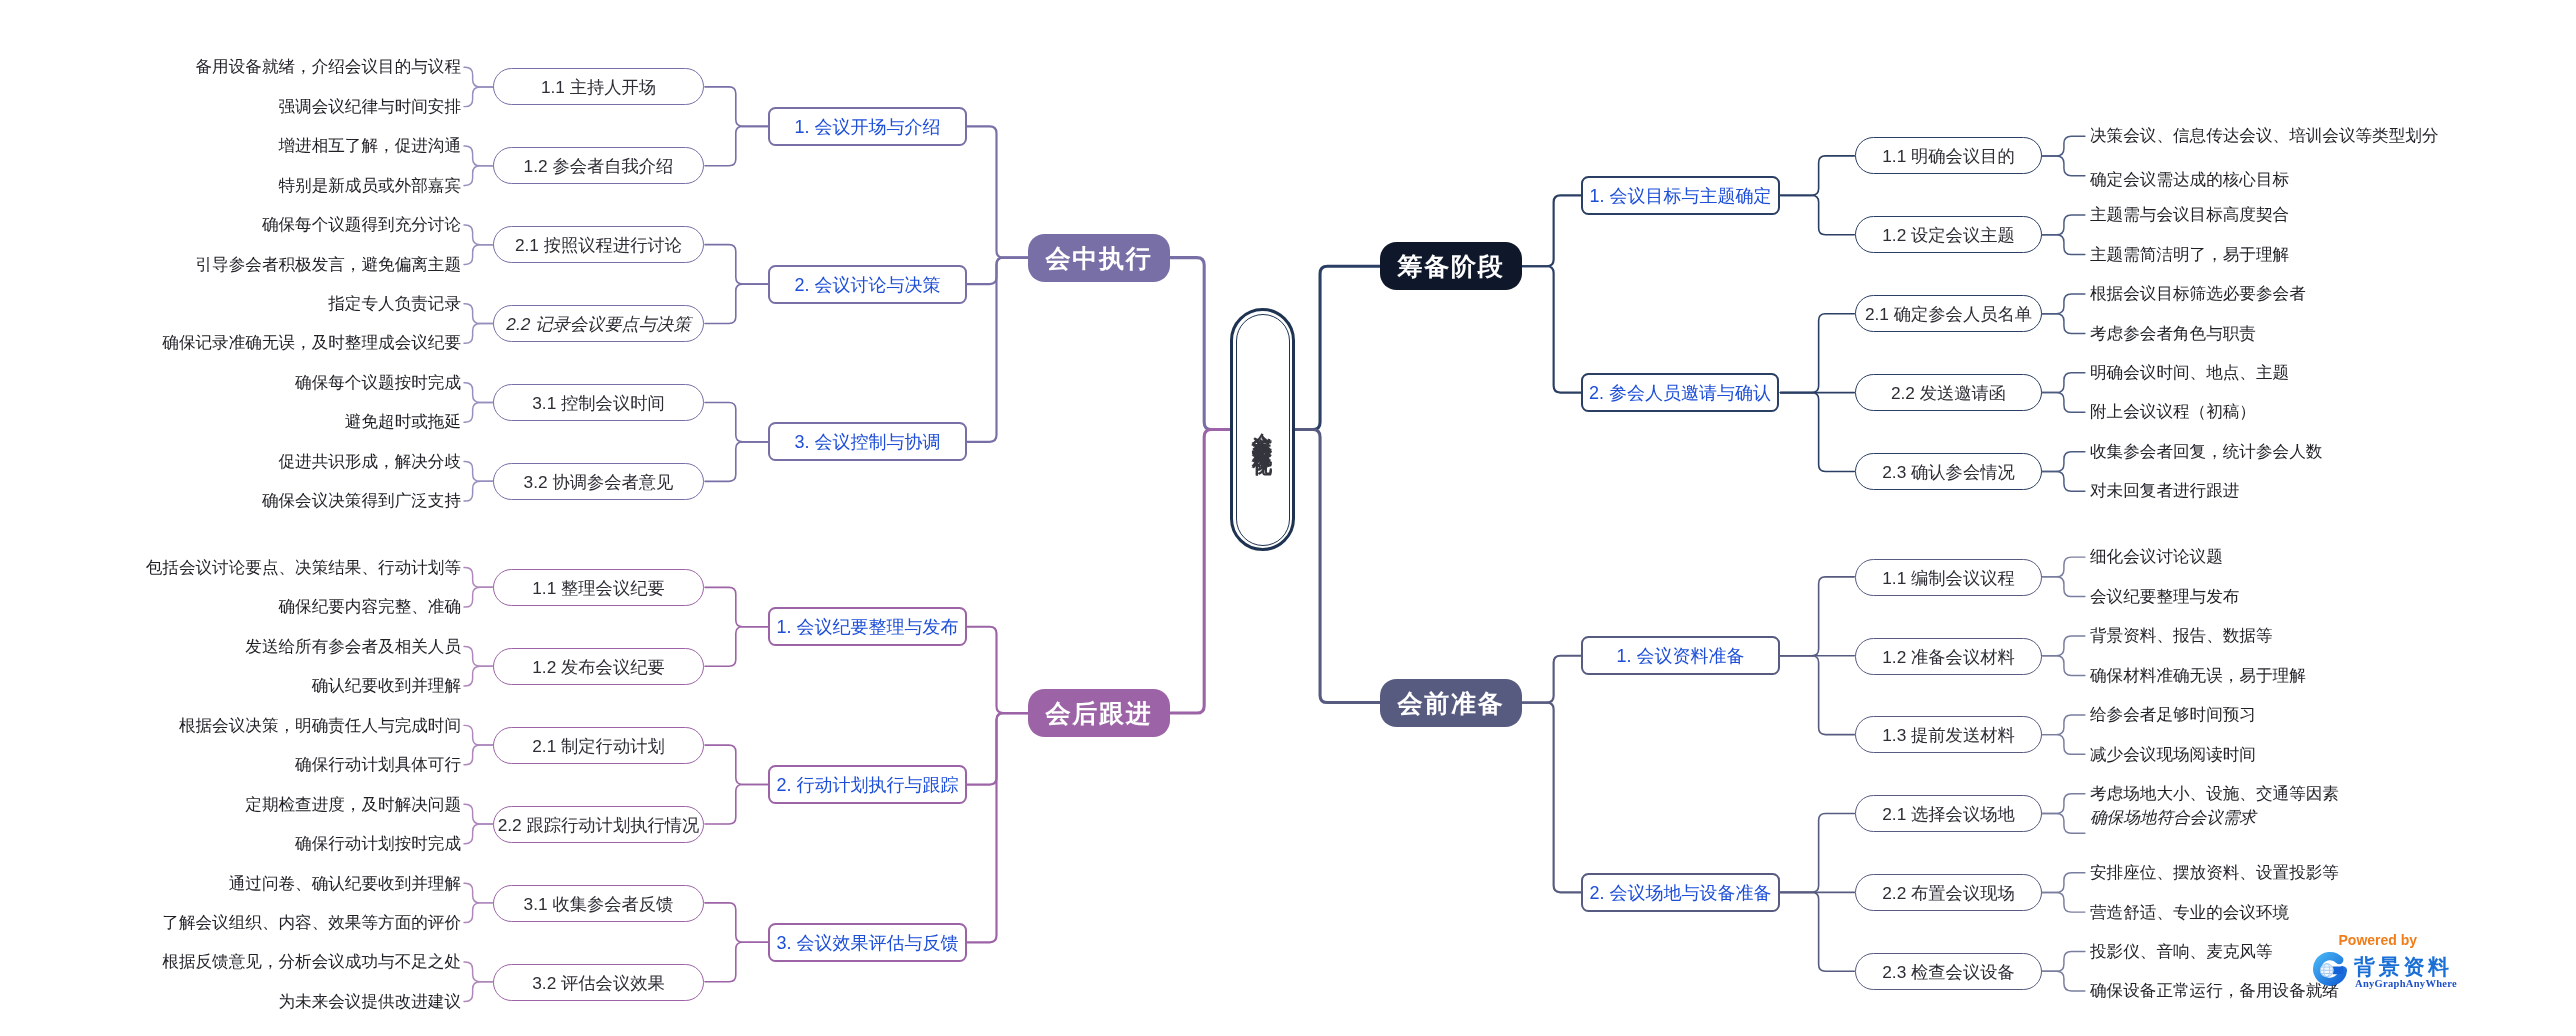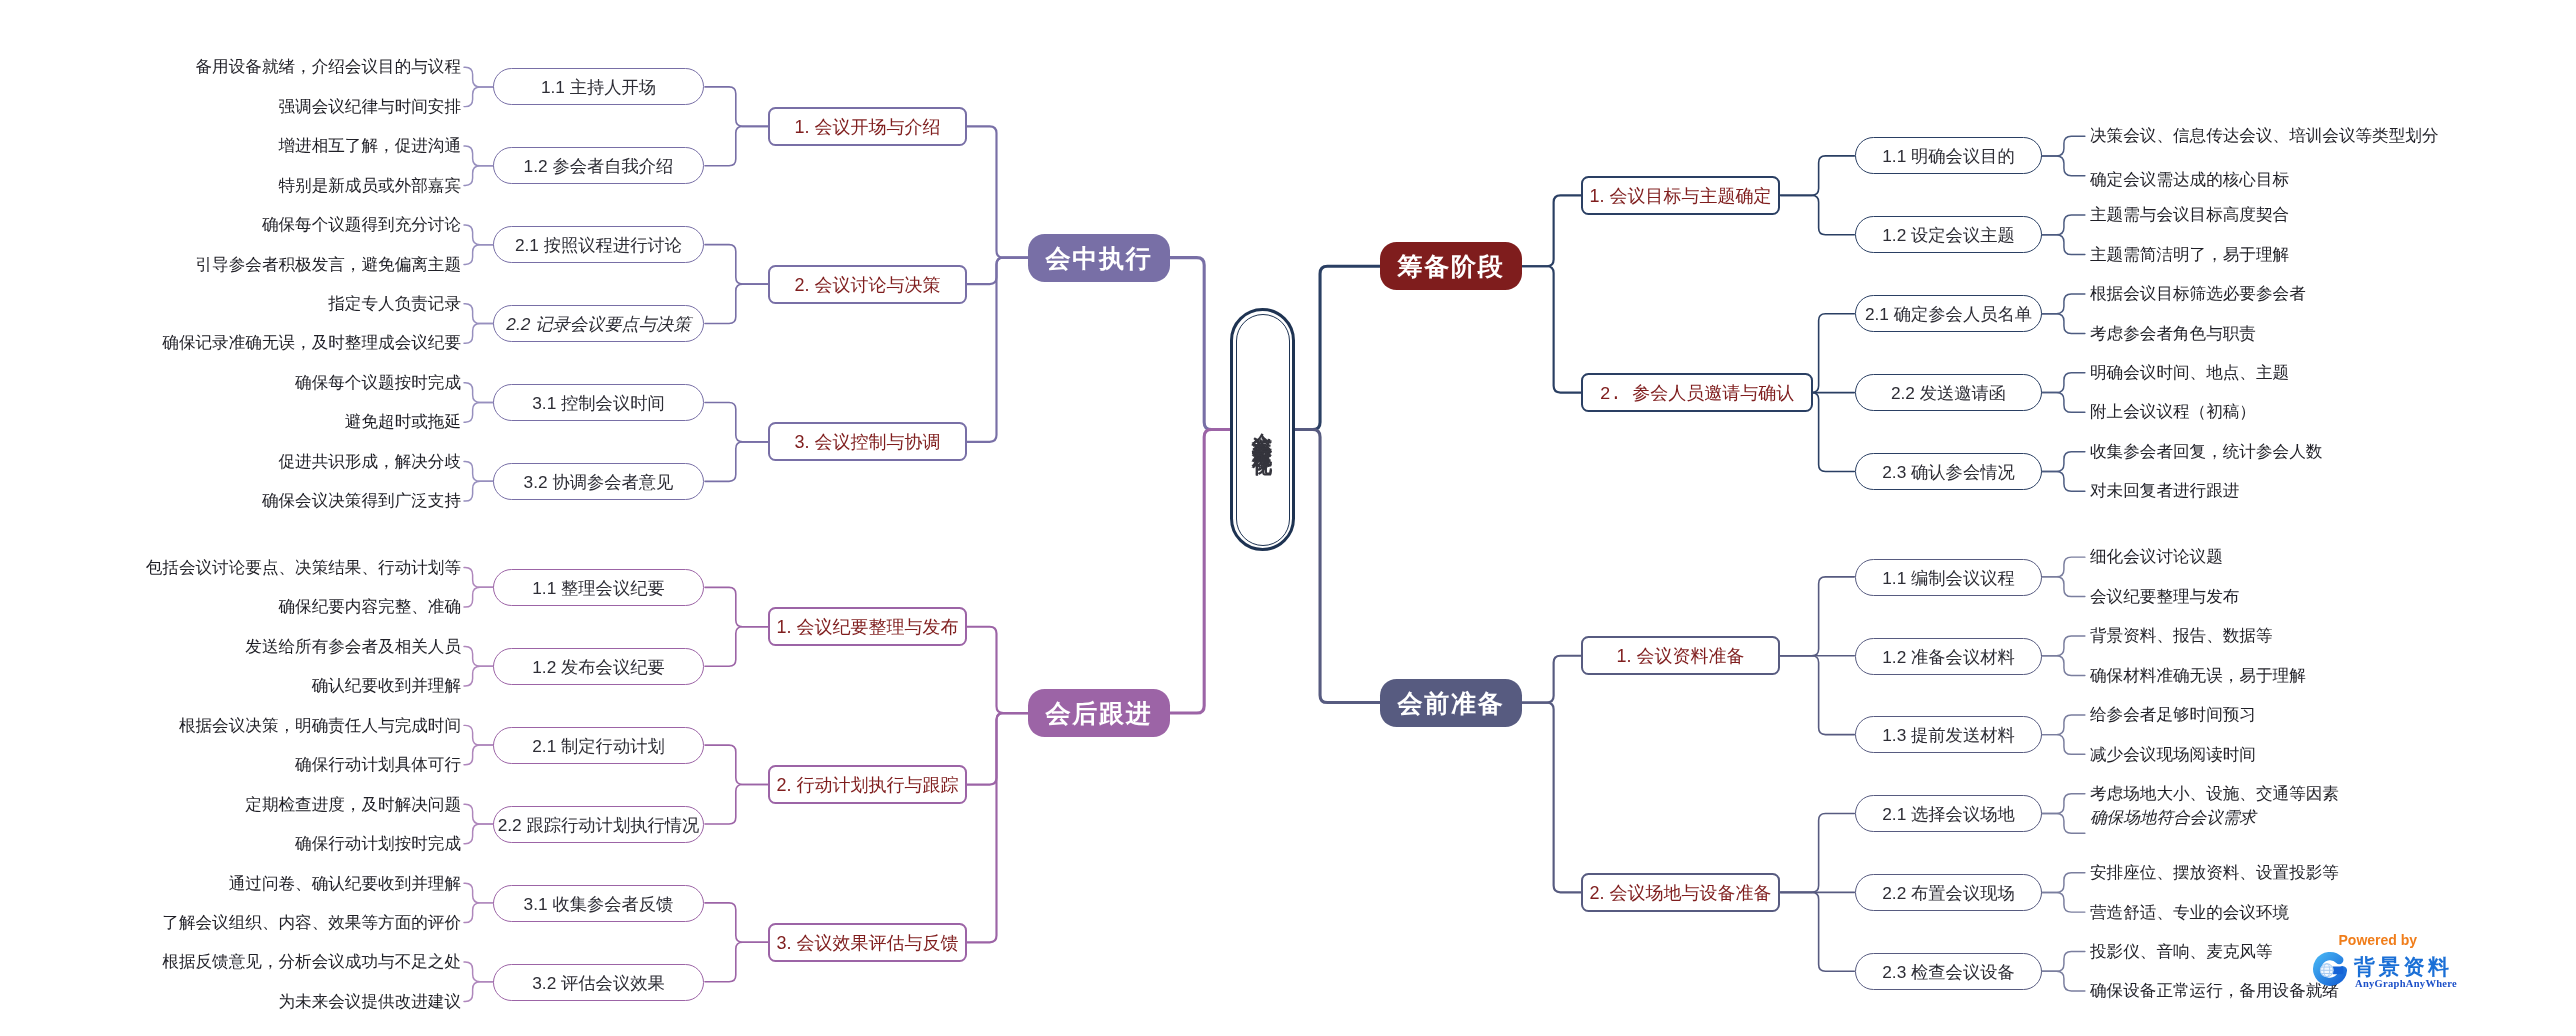--- a/index.html
+++ b/index.html
@@ -2,21 +2,21 @@
 <html style="font-size:10px"><head>
 <meta charset="utf-8">
 <style>
   html,body{margin:0;padding:0;background:#ffffff;}
   body{width:2576px;height:1036px;font-family:"Liberation Sans","DejaVu Sans",sans-serif;}
   #canvas{position:relative;width:2576px;height:1036px;background:#ffffff;overflow:hidden;}
   #wires{position:absolute;left:0;top:0;width:2576px;height:1036px;}
   .node{position:absolute;display:flex;align-items:center;justify-content:center;
         box-sizing:border-box;background:#ffffff;white-space:nowrap;}
   .branch-pill{color:#ffffff;font-size:25px;font-weight:700;letter-spacing:1.8px;border-radius:16.6px;}
-  .l2-box{font-size:18px;color:#7f1d1d;border-style:solid;border-width:2.2px;border-radius:7.4px;}
+  .l2-box{font-size:18px;color:#1d4ed8;border-style:solid;border-width:2.2px;border-radius:7.4px;}
   .l3-pill{font-size:17.3px;color:#2d2d35;border-style:solid;border-width:1.5px;border-radius:19px;}
   .leaf{position:absolute;font-size:16.6px;color:#1f1f26;white-space:nowrap;transform:translateY(-52%);}
   .leaf.right{text-align:left;}
   .leaf.left{text-align:right;}
   #root-node{position:absolute;left:1230px;top:308px;width:65px;height:243px;box-sizing:border-box;
              border:3.1px solid #1E3352;border-radius:35px;background:#ffffff;padding:2.5px;}
   #root-inner{width:100%;height:100%;box-sizing:border-box;border:1.2px solid #1E3352;border-radius:30px;
               display:flex;align-items:center;justify-content:center;}
   #root-label{writing-mode:vertical-rl;text-orientation:upright;font-size:20px;font-weight:600;
               color:#35353d;letter-spacing:2.5px;line-height:1;}
@@ -112,29 +112,29 @@
       <path d="M 1668 1157 L 1627 1157 Q 1616 1157 1616 1168 L 1616 1518 Q 1616 1529 1605 1529 L 1568 1529" fill="none" stroke="#9C64A6" stroke-width="3.5" stroke-linecap="round"></path>
       <path d="M 1245 1529 L 1204 1529 Q 1193 1529 1193 1518 L 1193 1476 Q 1193 1465 1182 1465 L 1143 1465" fill="none" stroke="#9C64A6" stroke-width="2.6" stroke-linecap="round"></path>
       <path d="M 800 1465 L 778 1465 Q 766 1465 766 1453 L 766 1445 Q 766 1433 754 1433 L 752 1433" fill="none" stroke="#AF87BC" stroke-width="2.4" stroke-linecap="round"></path>
       <path d="M 800 1465 L 778 1465 Q 766 1465 766 1477 L 766 1485 Q 766 1497 754 1497 L 752 1497" fill="none" stroke="#AF87BC" stroke-width="2.4" stroke-linecap="round"></path>
       <path d="M 1245 1529 L 1204 1529 Q 1193 1529 1193 1540 L 1193 1582 Q 1193 1593 1182 1593 L 1143 1593" fill="none" stroke="#9C64A6" stroke-width="2.6" stroke-linecap="round"></path>
       <path d="M 800 1593 L 778 1593 Q 766 1593 766 1581 L 766 1573 Q 766 1561 754 1561 L 752 1561" fill="none" stroke="#AF87BC" stroke-width="2.4" stroke-linecap="round"></path>
       <path d="M 800 1593 L 778 1593 Q 766 1593 766 1605 L 766 1613 Q 766 1625 754 1625 L 752 1625" fill="none" stroke="#AF87BC" stroke-width="2.4" stroke-linecap="round"></path>
     </svg>
 
   <div id="nodes">
-      <div class="node branch-pill" style="left: 1380px; top: 242px; width: 142px; height: 48px; background: #7f1d1d;">筹备阶段</div>
+      <div class="node branch-pill" style="left: 1380px; top: 242px; width: 142px; height: 48px; background: #0f172a;">筹备阶段</div>
       <div class="node l2-box" style="left: 1581px; top: 176px; width: 199px; height: 39px; border-color: rgb(42, 63, 99);">1. 会议目标与主题确定</div>
       <div class="node l3-pill" style="left: 1855px; top: 137px; width: 187px; height: 37px; border-color: rgb(42, 63, 99);">1.1 明确会议目的</div>
       <div class="leaf right" style="top: 136px; left: 2090px;">决策会议、信息传达会议、培训会议等类型划分</div>
       <div class="leaf right" style="top: 180px; left: 2090px;">确定会议需达成的核心目标</div>
       <div class="node l3-pill" style="left: 1855px; top: 216px; width: 187px; height: 37px; border-color: rgb(42, 63, 99);">1.2 设定会议主题</div>
       <div class="leaf right" style="top: 215px; left: 2090px;">主题需与会议目标高度契合</div>
       <div class="leaf right" style="top: 255px; left: 2090px;">主题需简洁明了，易于理解</div>
-      <div class="node l2-box" style="left: 1581px; top: 373px; width: 232px; height: 39px; border-color: rgb(42, 63, 99); font-family: Liberation Mono, monospace;">2. 参会人员邀请与确认</div>
+      <div class="node l2-box" style="left: 1581px; top: 373px; width: 198px; height: 39px; border-color: rgb(42, 63, 99);">2. 参会人员邀请与确认</div>
       <div class="node l3-pill" style="left: 1855px; top: 295px; width: 187px; height: 37px; border-color: rgb(42, 63, 99);">2.1 确定参会人员名单</div>
       <div class="leaf right" style="top: 294px; left: 2090px;">根据会议目标筛选必要参会者</div>
       <div class="leaf right" style="top: 334px; left: 2090px;">考虑参会者角色与职责</div>
       <div class="node l3-pill" style="left: 1855px; top: 374px; width: 187px; height: 37px; border-color: rgb(42, 63, 99);">2.2 发送邀请函</div>
       <div class="leaf right" style="top: 373px; left: 2090px;">明确会议时间、地点、主题</div>
       <div class="leaf right" style="top: 412px; left: 2090px;">附上会议议程（初稿）</div>
       <div class="node l3-pill" style="left: 1855px; top: 453px; width: 187px; height: 37px; border-color: rgb(42, 63, 99);">2.3 确认参会情况</div>
       <div class="leaf right" style="top: 452px; left: 2090px;">收集参会者回复，统计参会人数</div>
       <div class="leaf right" style="top: 491px; left: 2090px;">对未回复者进行跟进</div>
       <div class="node branch-pill" style="left: 1380px; top: 679px; width: 142px; height: 48px; background: rgb(87, 91, 128);">会前准备</div>

